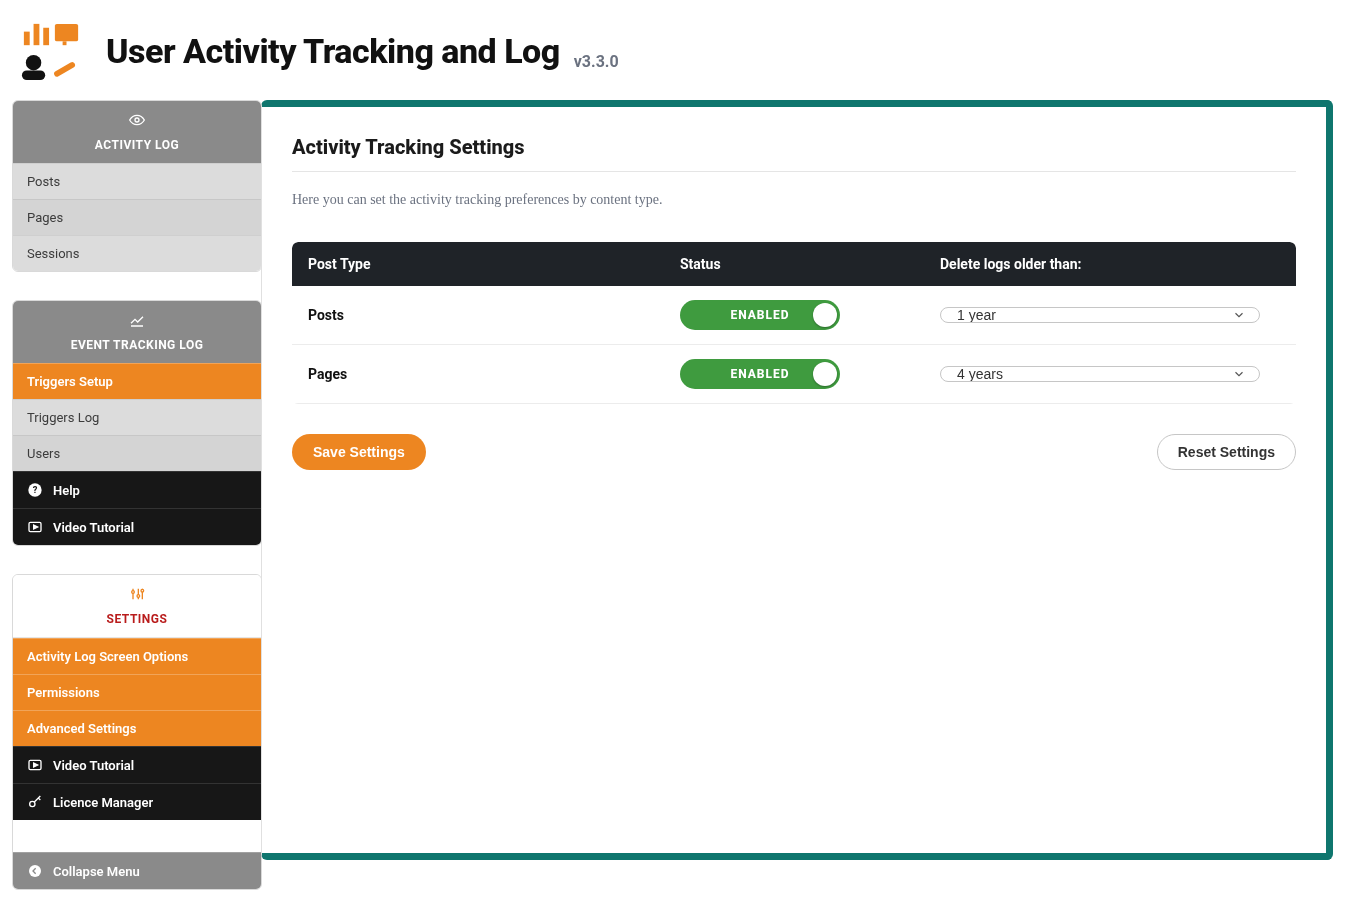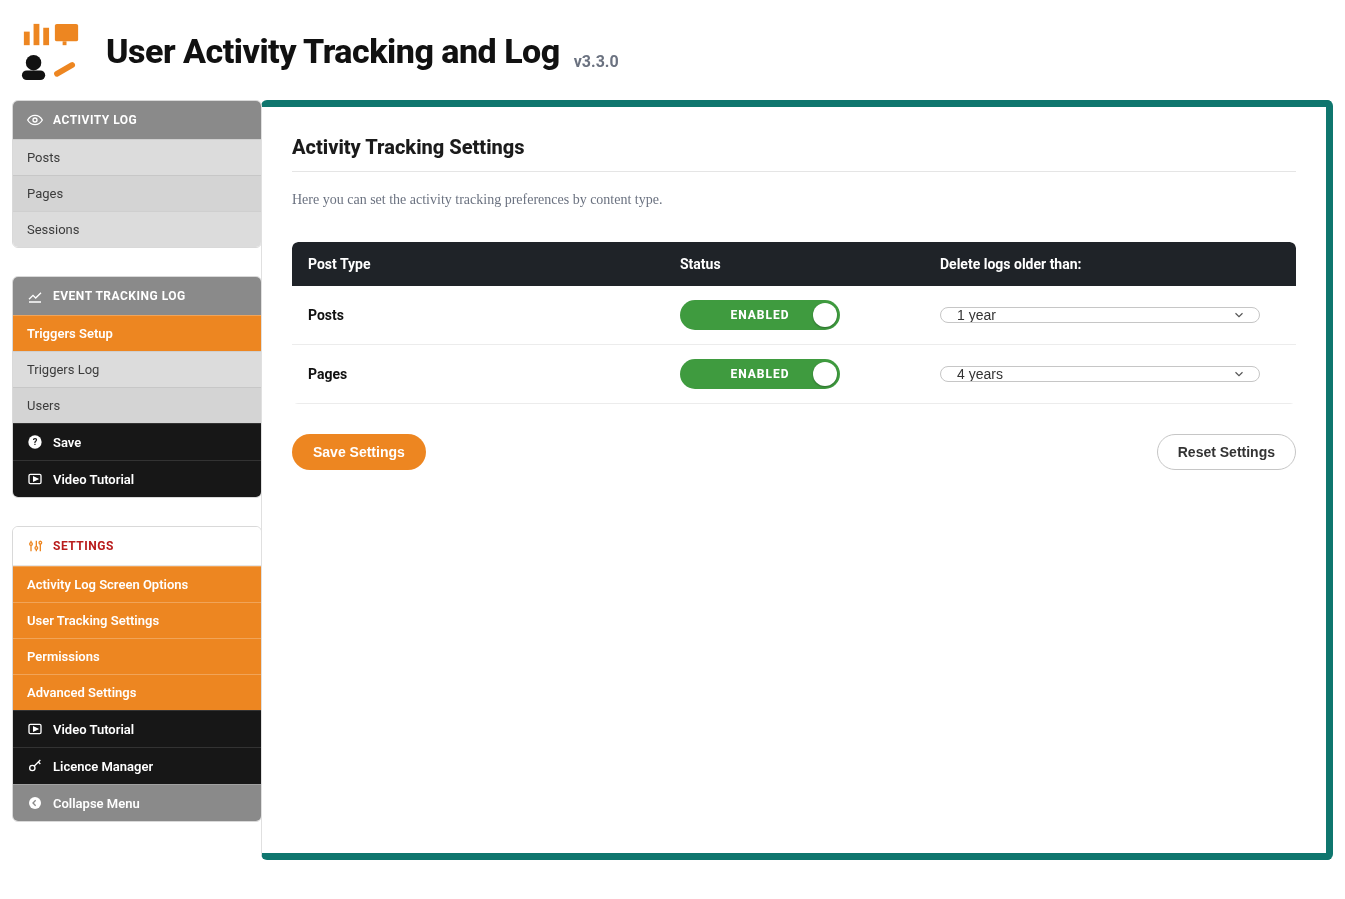--- a/index.html
+++ b/index.html
@@ -63,20 +63,21 @@
   }
   .panel-header {
     display: flex;
     align-items: center;
     gap: 10px;
     padding: 11px 14px;
     font-size: 12px;
     font-weight: 700;
     letter-spacing: 0.5px;
     text-transform: uppercase;
+    flex-direction: column;
   }
   .panel-header.gray {
     background: #8a8a8a;
     color: #fff;
   }
   .panel-header.white {
     background: #fff;
     color: #b91c1c;
     border-bottom: 1px solid #e5e5e5;
   }
@@ -107,20 +108,21 @@
     background: #171717;
     color: #fff;
     font-weight: 600;
     border-top-color: rgba(255,255,255,0.12);
   }
   .side-item.gray {
     background: #8a8a8a;
     color: #fff;
     font-weight: 600;
     border-top-color: rgba(255,255,255,0.2);
+    margin-top: 32px;
   }
   .side-item svg { width: 16px; height: 16px; flex: 0 0 auto; }
 
   
   .main {
     flex: 1;
     border: 7px solid #0f766e;
     border-left: 1px solid #e0e0e0;
     border-radius: 6px;
     margin-left: -1px;
@@ -311,21 +313,21 @@
           <span>Triggers Log</span>
         </div>
         <div class="side-item light alt">
           <span>Users</span>
         </div>
         <div class="side-item dark">
           <svg viewBox="0 0 24 24" fill="#fff">
               <circle cx="12" cy="12" r="10" fill="#fff"></circle>
               <text x="12" y="17" text-anchor="middle" font-size="14" font-weight="700" fill="#171717">?</text>
             </svg>
-          <span>Save</span>
+          <span>Help</span>
         </div>
         <div class="side-item dark">
           <svg viewBox="0 0 24 24" fill="none" stroke="#fff" stroke-width="2">
               <rect x="3" y="5" width="18" height="14" rx="2"></rect>
               <polygon points="10 9 16 12 10 15" fill="#fff"></polygon>
             </svg>
           <span>Video Tutorial</span>
         </div>
       </div>
 
@@ -336,23 +338,20 @@
               <circle cx="6" cy="9" r="2" fill="#fff"></circle>
               <line x1="14" y1="4" x2="14" y2="20"></line>
               <circle cx="14" cy="15" r="2" fill="#fff"></circle>
               <line x1="20" y1="4" x2="20" y2="20"></line>
               <circle cx="20" cy="7" r="2" fill="#fff"></circle>
             </svg>
           <span>SETTINGS</span>
         </div>
         <div class="side-item orange">
           <span>Activity Log Screen Options</span>
-        </div>
-        <div class="side-item orange">
-          <span>User Tracking Settings</span>
         </div>
         <div class="side-item orange">
           <span>Permissions</span>
         </div>
         <div class="side-item orange">
           <span>Advanced Settings</span>
         </div>
         <div class="side-item dark">
           <svg viewBox="0 0 24 24" fill="none" stroke="#fff" stroke-width="2">
               <rect x="3" y="5" width="18" height="14" rx="2"></rect>

